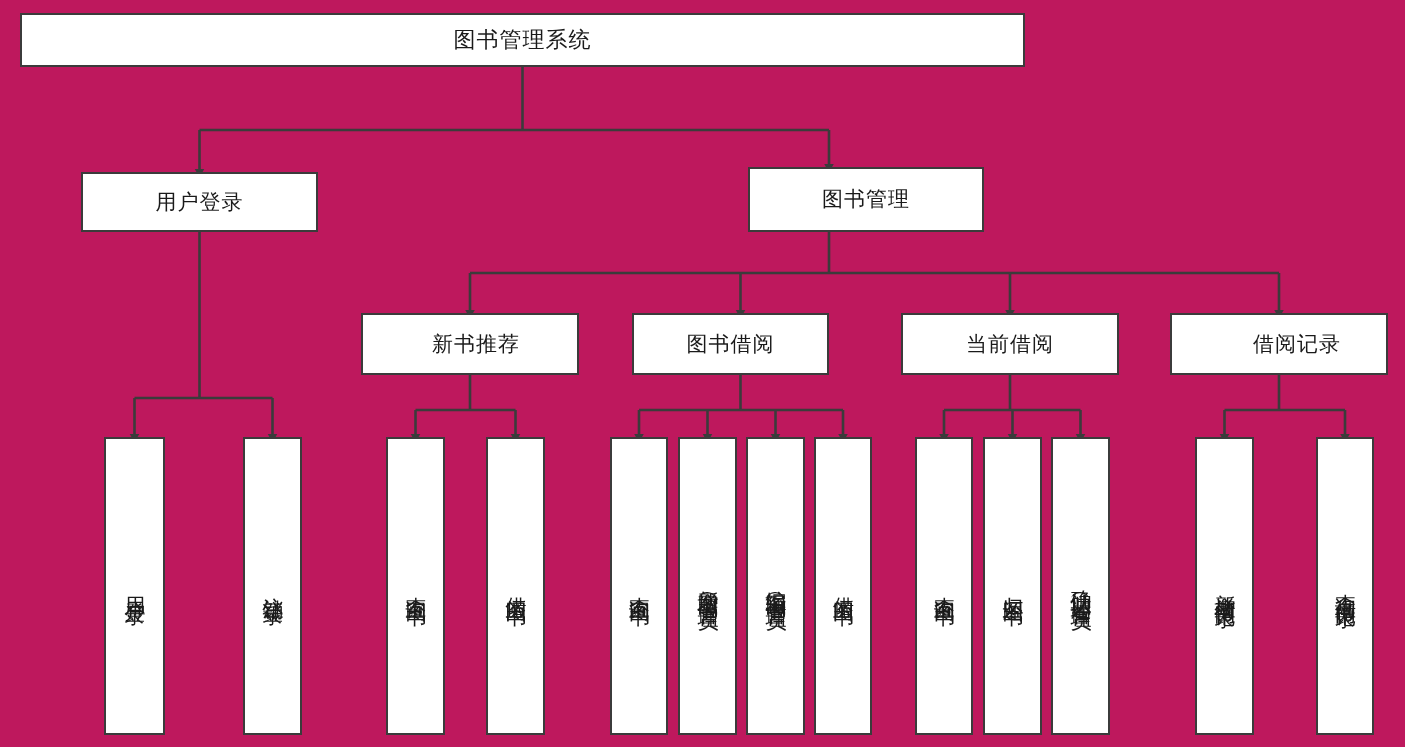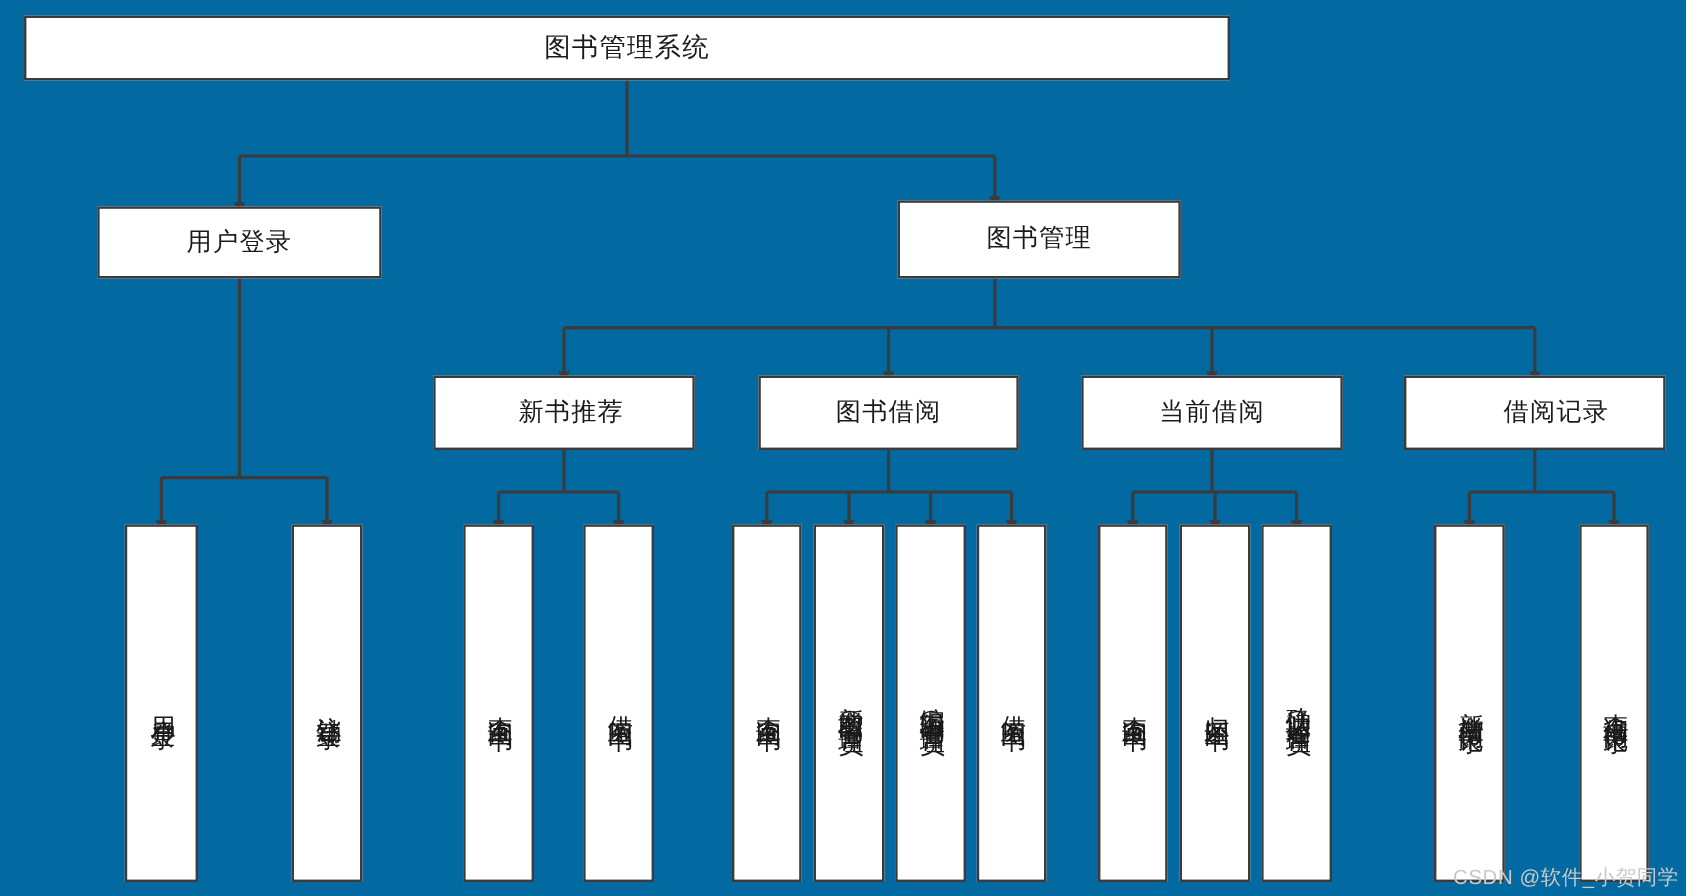--- a/index.html
+++ b/index.html
@@ -6,21 +6,21 @@
   html,body{margin:0;padding:0;}
   body{
     width:1405px;height:747px;
     background:#ffffff;
     font-family:"Liberation Sans","DejaVu Sans",sans-serif;
     overflow:hidden;
   }
   #diagram{
     position:relative;
     width:1405px;height:747px;
-    background:#0369a1;
+    background:#be185d;
   }
   #edges{
     position:absolute;left:0;top:0;
     width:1405px;height:747px;
     pointer-events:none;
   }
   .node{
     position:absolute;
     box-sizing:border-box;
     background:#ffffff;
@@ -117,21 +117,21 @@
       </div>
       <div class="node lvl1" style="left: 81px; top: 172px; width: 237px; height: 60px;">
         <span class="label">用户登录</span>
       </div>
       <div class="node lvl1" style="left: 748px; top: 167px; width: 236px; height: 65px;">
         <span class="label">图书管理</span>
       </div>
       <div class="node lvl2" style="left: 361px; top: 313px; width: 218px; height: 62px; padding-left: 12px;">
         <span class="label">新书推荐</span>
       </div>
-      <div class="node lvl2" style="left: 632px; top: 313px; width: 217px; height: 62px;">
+      <div class="node lvl2" style="left: 632px; top: 313px; width: 197px; height: 62px;">
         <span class="label">图书借阅</span>
       </div>
       <div class="node lvl2" style="left: 901px; top: 313px; width: 218px; height: 62px;">
         <span class="label">当前借阅</span>
       </div>
       <div class="node lvl2" style="left: 1170px; top: 313px; width: 218px; height: 62px; padding-left: 36px;">
         <span class="label">借阅记录</span>
       </div>
       <div class="node leaf" style="left: 104px; top: 437px; width: 61px; height: 298px;">
         <span class="label">用户登录</span>
@@ -167,14 +167,13 @@
         <span class="label">确认归还（管理员）</span>
       </div>
       <div class="node leaf" style="left: 1195px; top: 437px; width: 59px; height: 298px;">
         <span class="label">新增借阅记录</span>
       </div>
       <div class="node leaf" style="left: 1316px; top: 437px; width: 58px; height: 298px;">
         <span class="label">查询借阅记录</span>
       </div>
     </div>
 
-  <div class="watermark">CSDN @软件_小贺同学</div>
 </div>
 
 </body></html>

